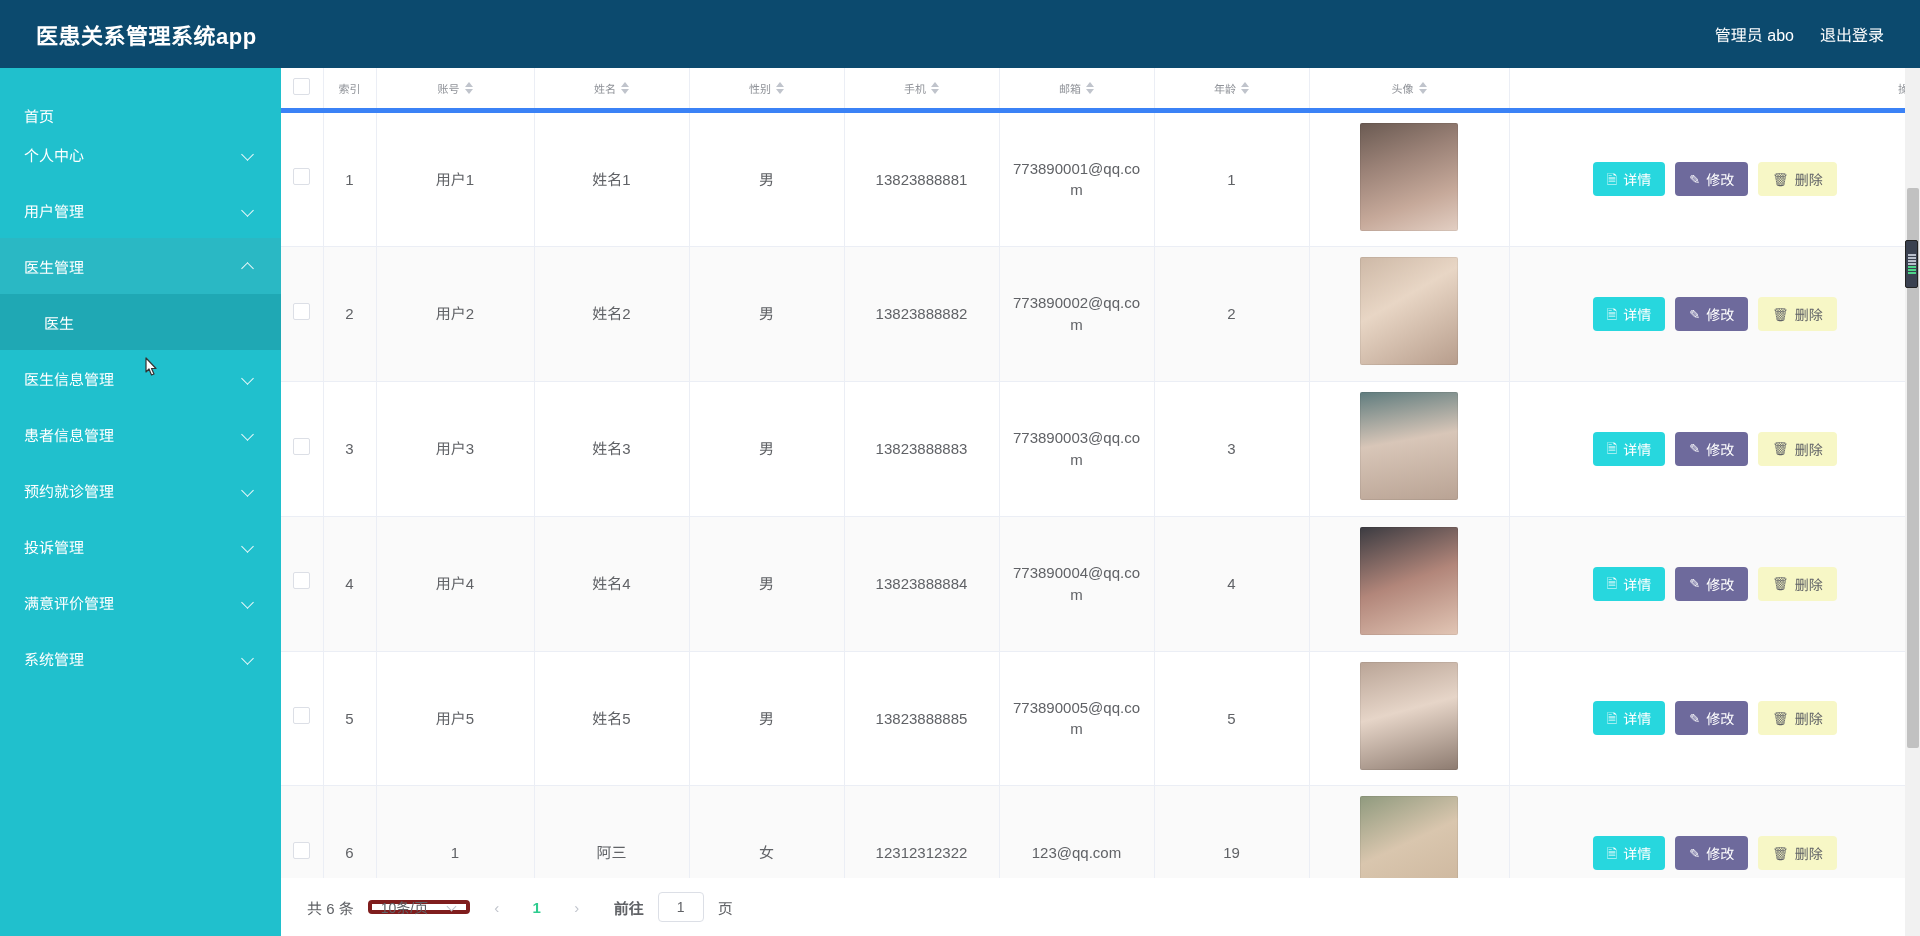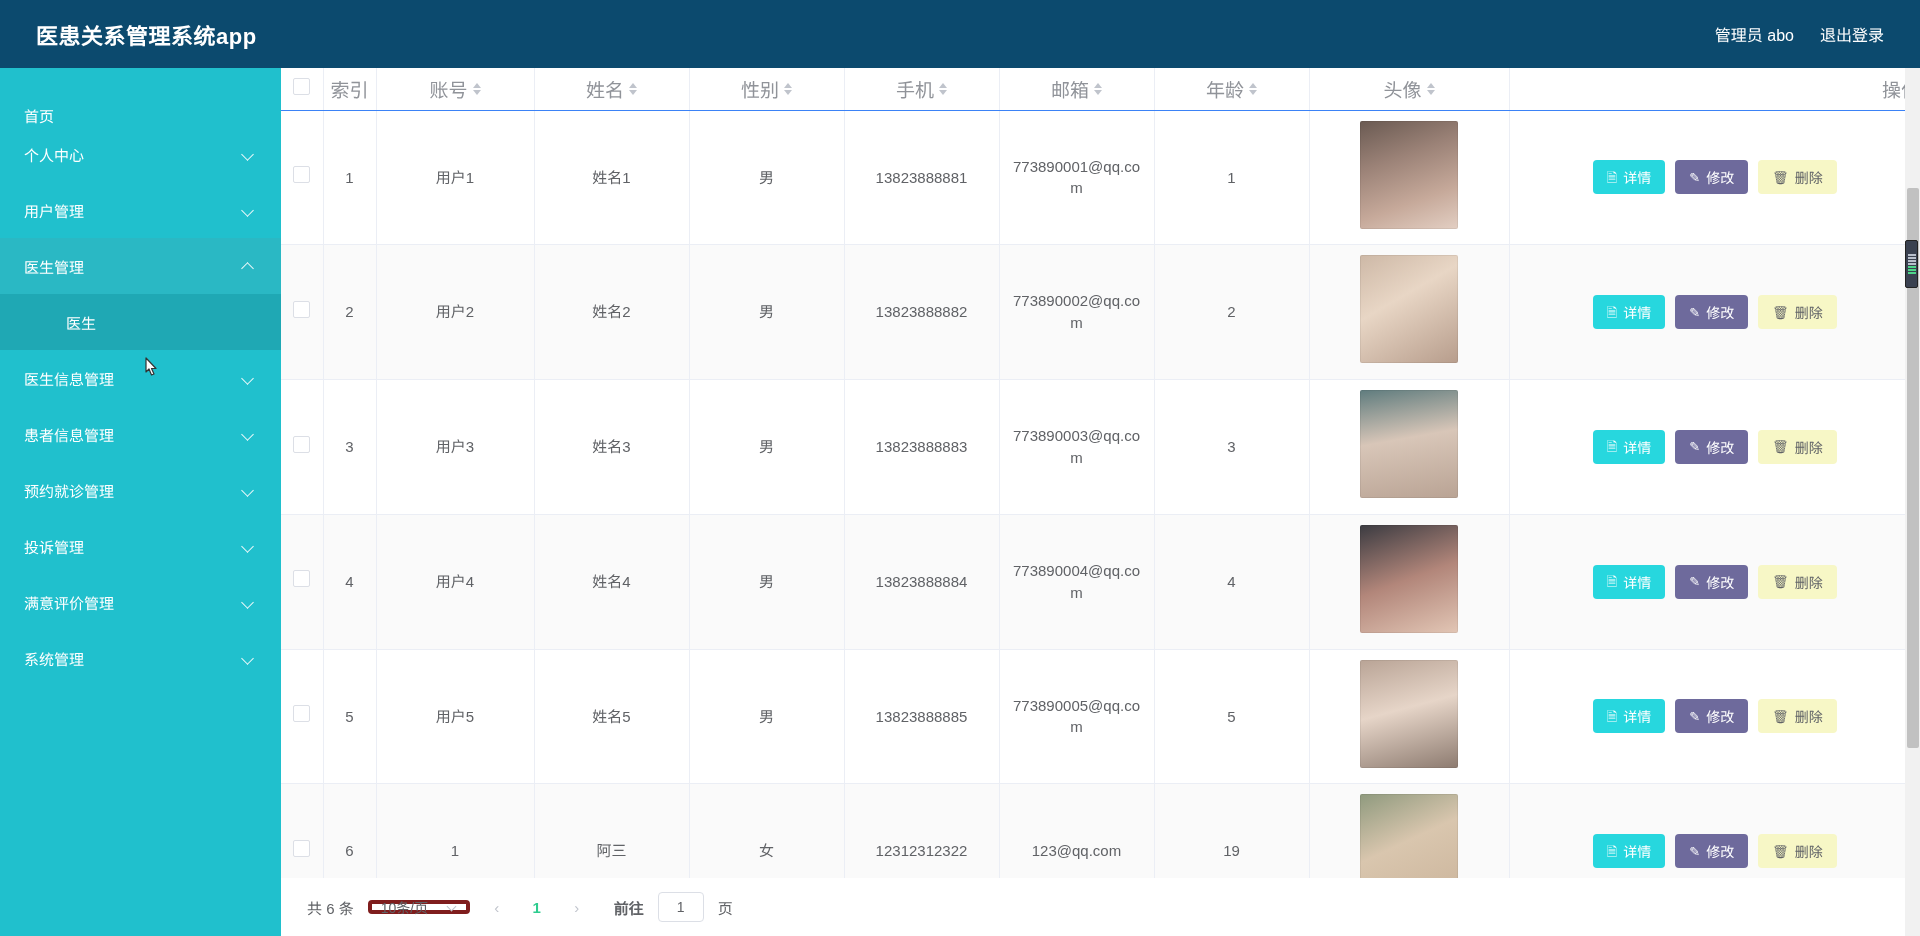--- a/index.html
+++ b/index.html
@@ -28,41 +28,41 @@
     width: 281px; min-width: 281px; background: #20c0cd; overflow: hidden;
     padding-top: 0;
   }
   .menu-item {
     height: 56px; display: flex; align-items: center; justify-content: space-between;
     padding: 0 26px 0 24px; color: #ffffff; font-size: 15px; cursor: pointer;
     position: relative;
   }
   .menu-item.expanded { background: #2ab8c4; }
   .menu-item.submenu {
-    background: #1fa8b4; padding-left: 66px; font-size: 15px;
+    background: #1fa8b4; padding-left: 44px; font-size: 15px;
   }
   .menu-item.first { height: 58px; align-items: flex-end; }
   .chev { width: 14px; height: 14px; display: inline-block; position: relative; opacity: .92; }
   .chev::before {
     content: ""; position: absolute; left: 2px; top: 3px;
     width: 8px; height: 8px; border-right: 1.6px solid #fff; border-bottom: 1.6px solid #fff;
     transform: rotate(45deg);
   }
   .chev.up::before { transform: rotate(-135deg); top: 5px; }
 
   .cursor { position: absolute; left: 140px; top: 288px; width: 22px; height: 26px; pointer-events: none; }
 
   
   .main { flex: 1; background: #f2f2f2; display: flex; flex-direction: column; min-width: 0; position: relative; }
   .table-wrap { background: #ffffff; margin: 0; flex: 1; overflow: hidden; display: flex; flex-direction: column; }
 
   table { width: 100%; border-collapse: collapse; table-layout: fixed; }
   thead th {
-    background: #ffffff; color: #909399; font-size: 19px; font-weight: normal;
-    height: 42px; border-bottom: 1px solid #3b82f6; border-right: 1px solid #ebeef5;
+    background: #ffffff; color: #909399; font-size: 11px; font-weight: normal;
+    height: 42px; border-bottom: 5px solid #3b82f6; border-right: 1px solid #ebeef5;
     text-align: center; vertical-align: middle; white-space: nowrap;
   }
   thead th:last-child { border-right: none; text-align: right; }
   .sortwrap { display: inline-flex; align-items: center; gap: 5px; }
   .caret { display: inline-flex; flex-direction: column; gap: 2px; }
   .caret i { display: block; width: 0; height: 0; border-left: 4px solid transparent; border-right: 4px solid transparent; }
   .caret i.up { border-bottom: 5px solid #c0c4cc; }
   .caret i.dn { border-top: 5px solid #c0c4cc; }
 
   tbody td {

